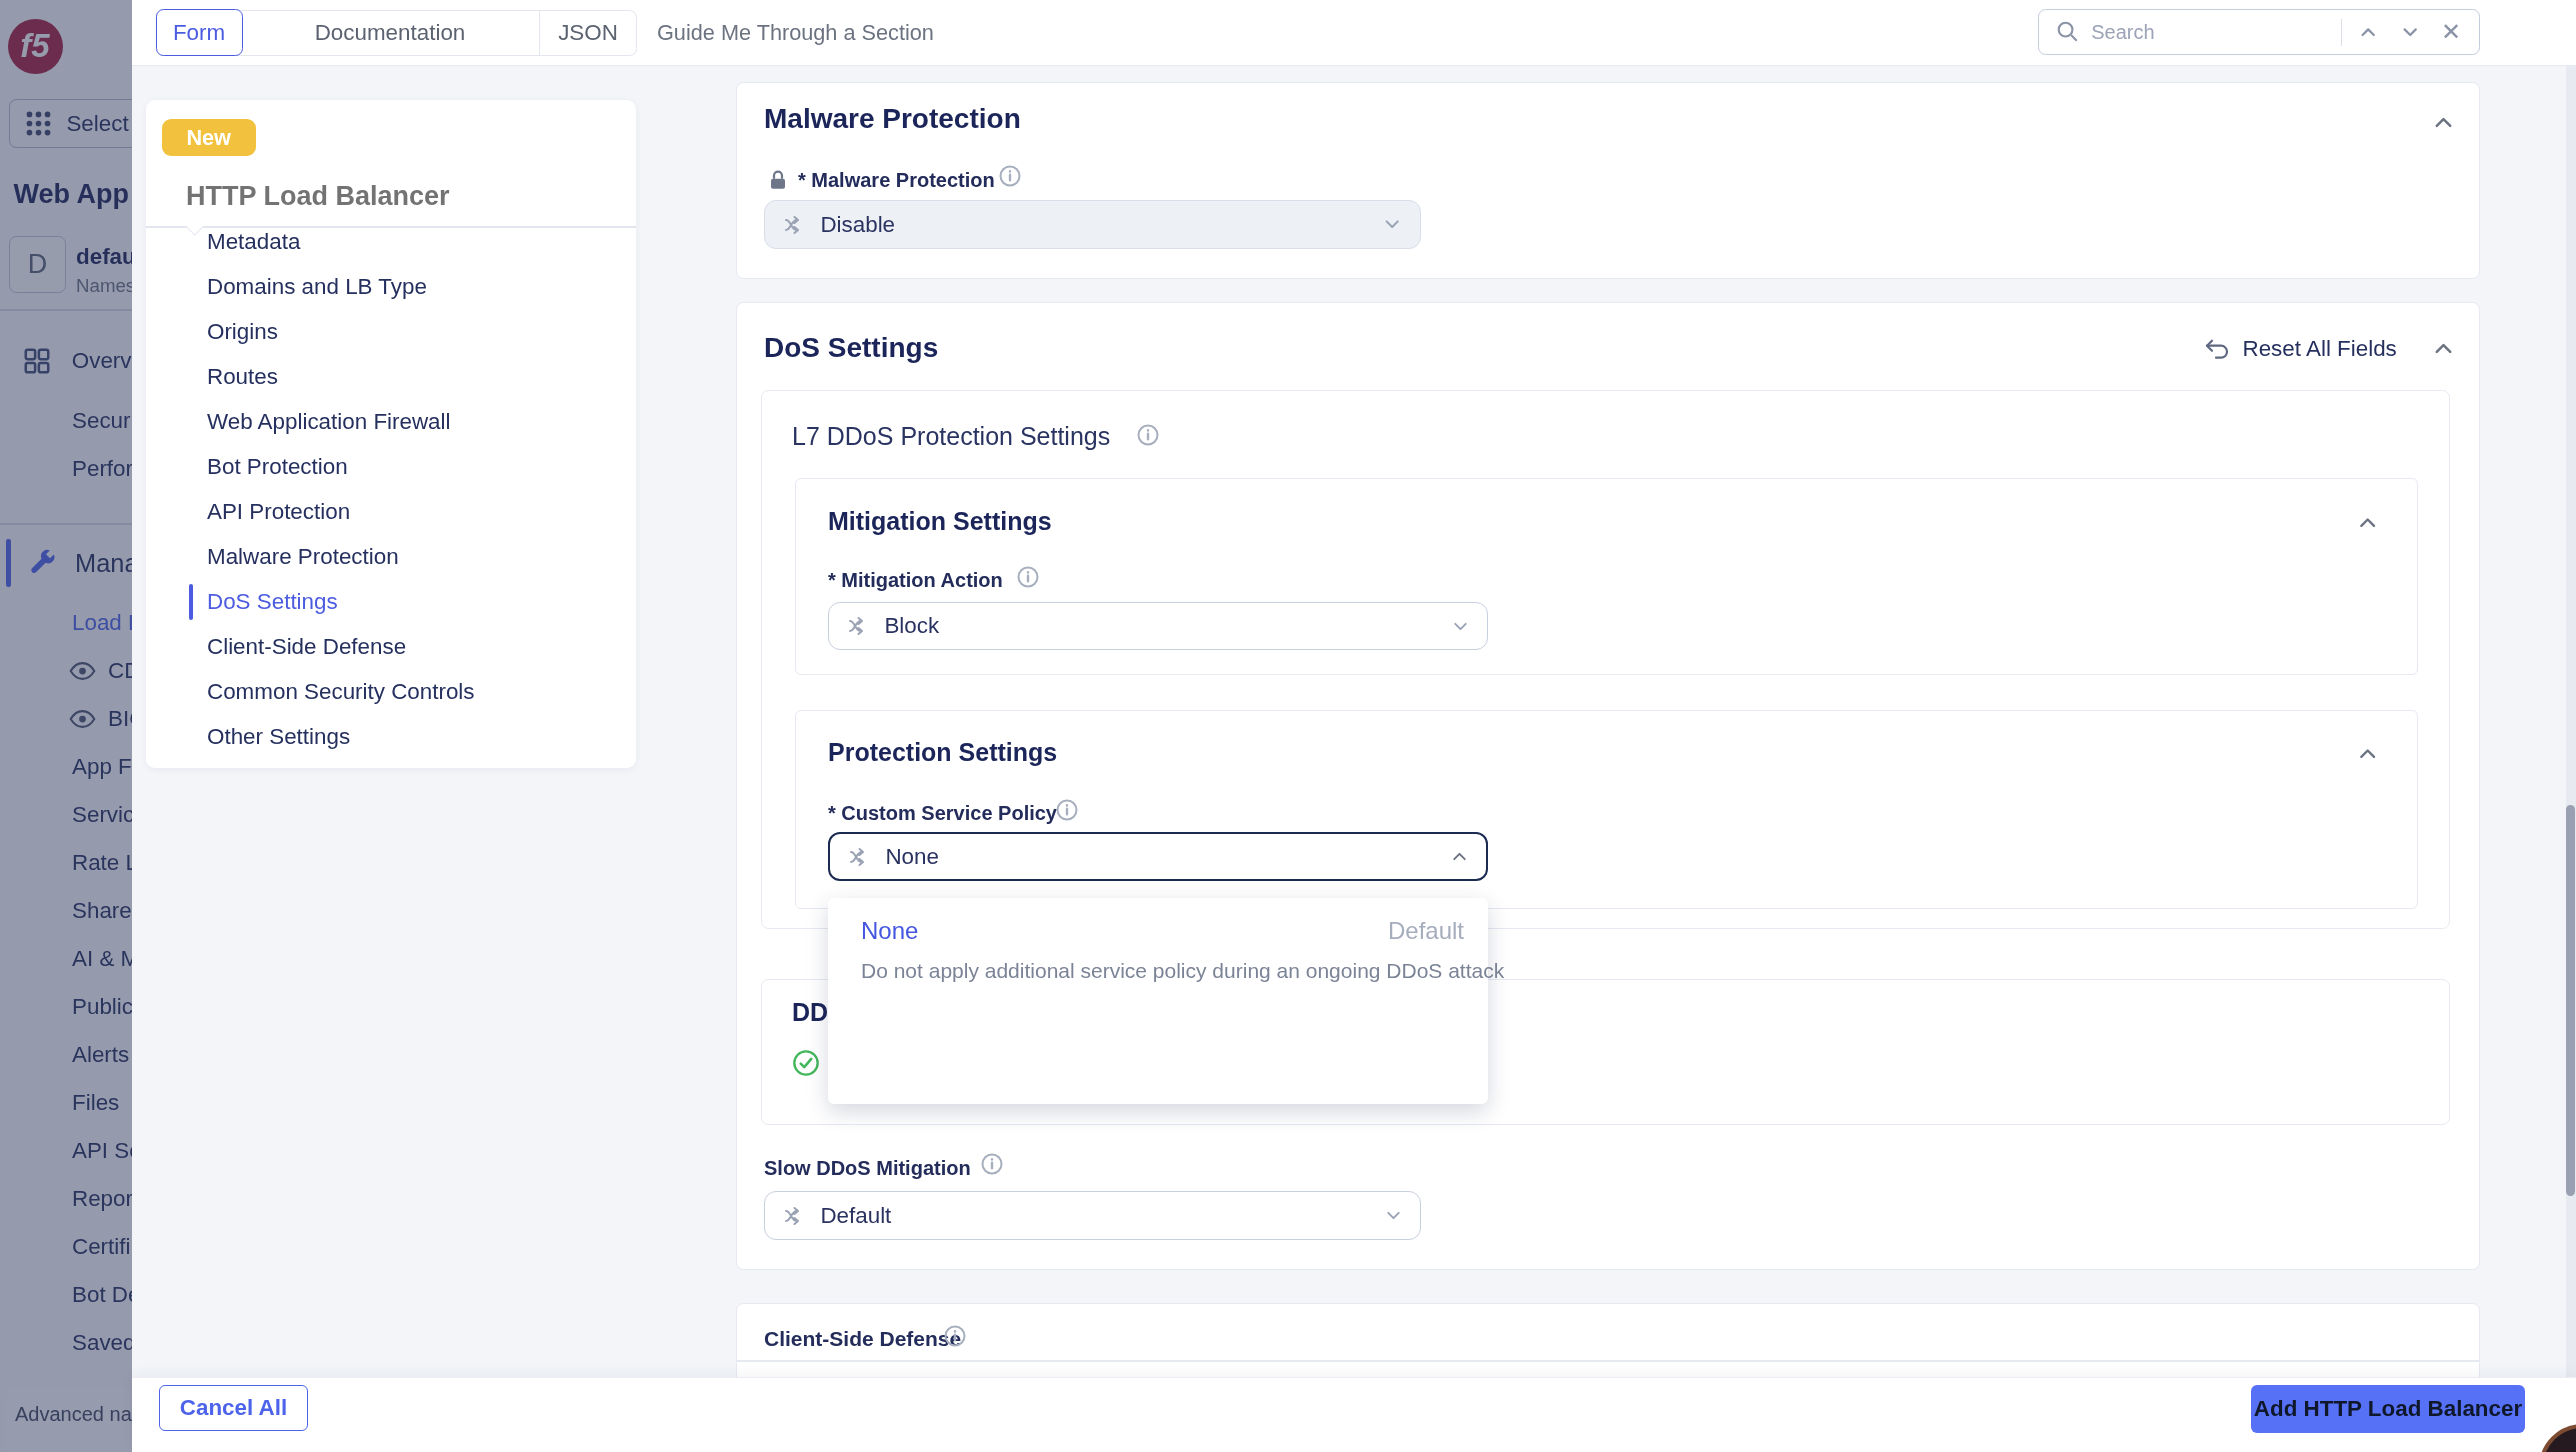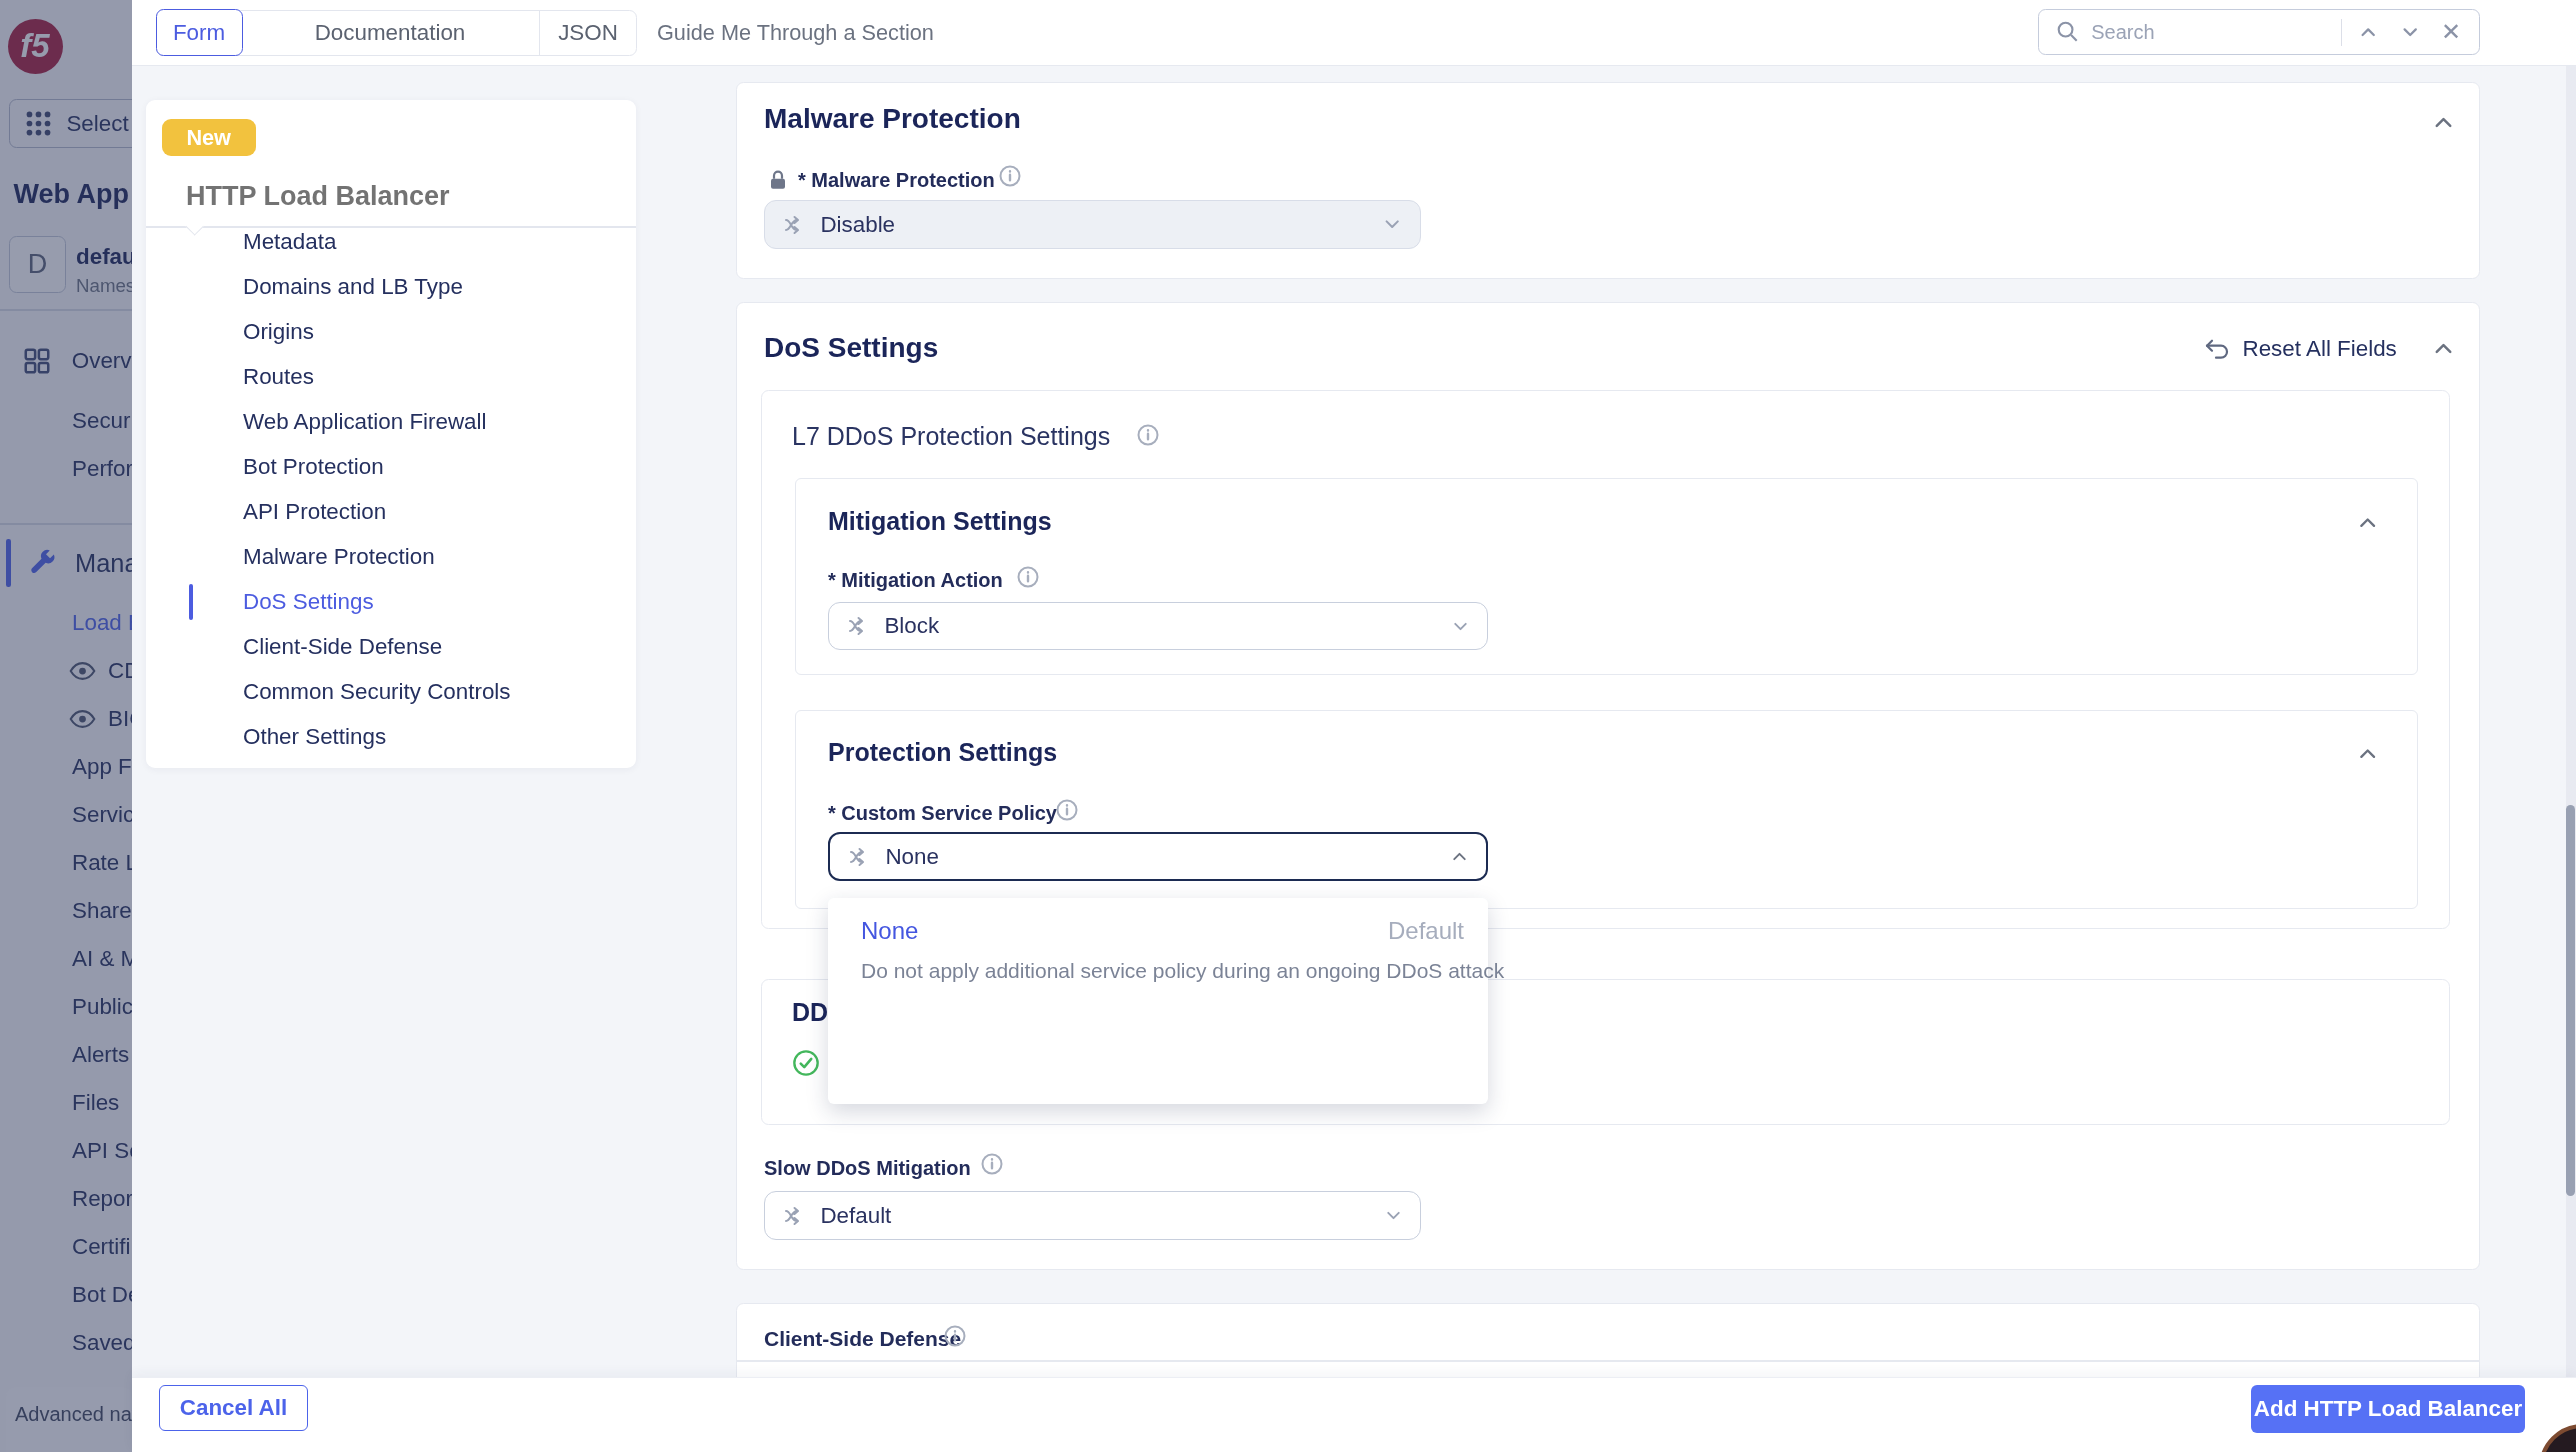--- a/index.html
+++ b/index.html
@@ -41,21 +41,21 @@
   .search .ph { color:#9ba3b6; font-size:20px; flex:1; }
   .search .sep { width:1.5px; height:27px; background:#dcdfe8; margin-right:15px; }
 
   
   .wiz { left:146px; top:100px; width:490px; height:668px; background:#fff; border-radius:9px; box-shadow:0 1.5px 7.5px rgba(30,40,80,.05); z-index:10; }
   .badge-new { left:15.7px; top:19.4px; width:94px; height:37px; background:#f2c23e; border-radius:9px; color:#fff; font-weight:bold; font-size:21.7px; display:flex; align-items:center; justify-content:center; }
   .wiz-title { left:40px; top:81px; font-size:27px; font-weight:bold; color:#737373; white-space:nowrap; }
   .wiz-div { left:0; top:126px; width:490px; height:1.5px; background:#e3e6ee; }
   .wiz-notch { left:42px; top:120px; width:13.4px; height:13.4px; background:#fff; border-right:1.5px solid #e3e6ee; border-bottom:1.5px solid #e3e6ee; transform:rotate(45deg); }
   .wiz-items { left:0; top:119px; width:490px; }
-  .wiz-item { height:45px; display:flex; align-items:center; position:relative; padding-left:97px; font-size:22.4px; color:#25305f; cursor:pointer; white-space:nowrap; }
+  .wiz-item { height:45px; display:flex; align-items:center; position:relative; padding-left:61px; font-size:22.4px; color:#25305f; cursor:pointer; white-space:nowrap; }
   .wiz-item .bar { position:absolute; left:43px; top:4.5px; width:3.7px; height:36px; border-radius:2.2px; background:transparent; }
   .wiz-item.active { color:#4c5ce0; }
   .wiz-item.active .bar { background:#4c5ce0; }
 
   
   .card { background:#fff; border:1.5px solid #e6e9f0; border-radius:7.5px; z-index:10; }
   .sec-title { font-size:28px; font-weight:bold; color:#1b2559; white-space:nowrap; }
   .sub-title { font-size:25px; font-weight:bold; color:#1b2559; white-space:nowrap; }
   .fld-label { font-size:20px; font-weight:bold; color:#232c5a; white-space:nowrap; }
   .select { display:flex; align-items:center; border-radius:12px; font-size:22.4px; color:#2a3260; }
@@ -72,21 +72,21 @@
   .opt-label { font-size:24px; color:#4456e0; white-space:nowrap; }
   .opt-badge { font-size:24px; color:#a6adbd; white-space:nowrap; }
   .opt-desc { font-size:21px; color:#7b8396; white-space:nowrap; }
   .opt-custom { left:9px; top:97px; width:640px; height:84px; background:#f2f4f8; border:3px solid #da4a2f; border-radius:4.5px; }
 
   .clip { overflow:hidden; white-space:nowrap; }
 
   
   .bottombar { left:132px; top:1377px; width:2444px; height:75px; background:#fff; border-top:1.5px solid #eceef4; box-shadow:0 -4.5px 10.5px rgba(40,50,90,.05); z-index:45;font-weight:bold; }
   .btn-outline { left:27px; top:6.7px; width:149px; height:46px; border:1.5px solid #4c63ea; border-radius:6px; color:#4c63ea; background:#fff; font-size:22.4px; display:flex; align-items:center; justify-content:center; cursor:pointer; }
-  .btn-primary { left:2119px; top:6.7px; width:274px; height:48px; background:#5671f5; border-radius:6px; color:#ffffff; font-size:22.4px; display:flex; align-items:center; justify-content:center; cursor:pointer; white-space:nowrap; }
+  .btn-primary { left:2119px; top:6.7px; width:274px; height:48px; background:#5671f5; border-radius:6px; color:#0f172a; font-size:22.4px; display:flex; align-items:center; justify-content:center; cursor:pointer; white-space:nowrap; }
 
   
   .sb-track { left:2566px; top:66px; width:10.5px; height:1387px; background:#e8eaf1; z-index:12; }
   .sb-thumb { left:2566px; top:805px; width:9px; height:391px; background:#98a0b2; border-radius:4.5px; z-index:13; }
 
   .corner-widget { left:2539px; top:1424px; width:87px; height:87px; border-radius:50%; background:#241a20; border:4.5px solid #7d4b31; z-index:50; }
 
   svg { display:block; }
 </style>
 </head>

